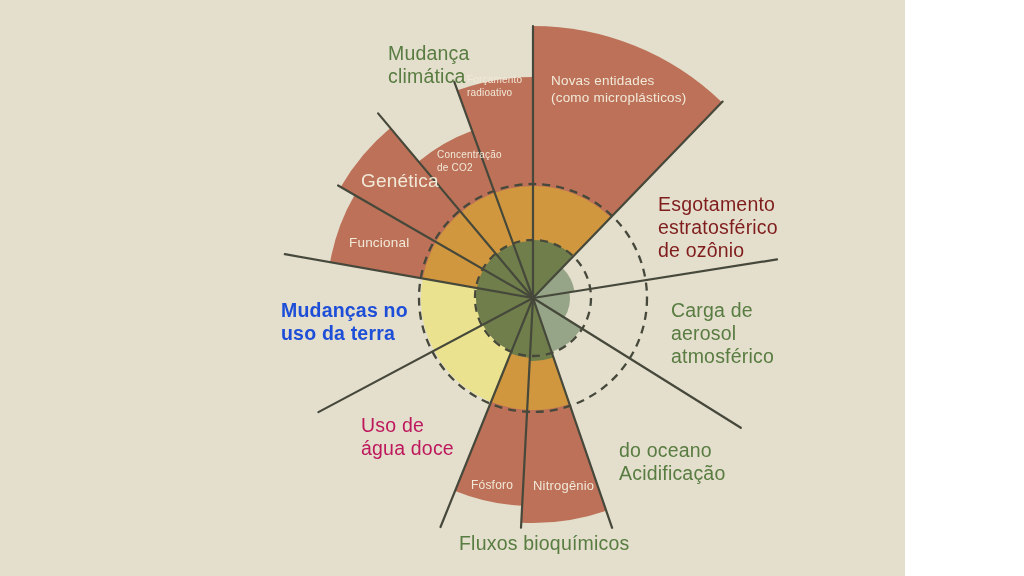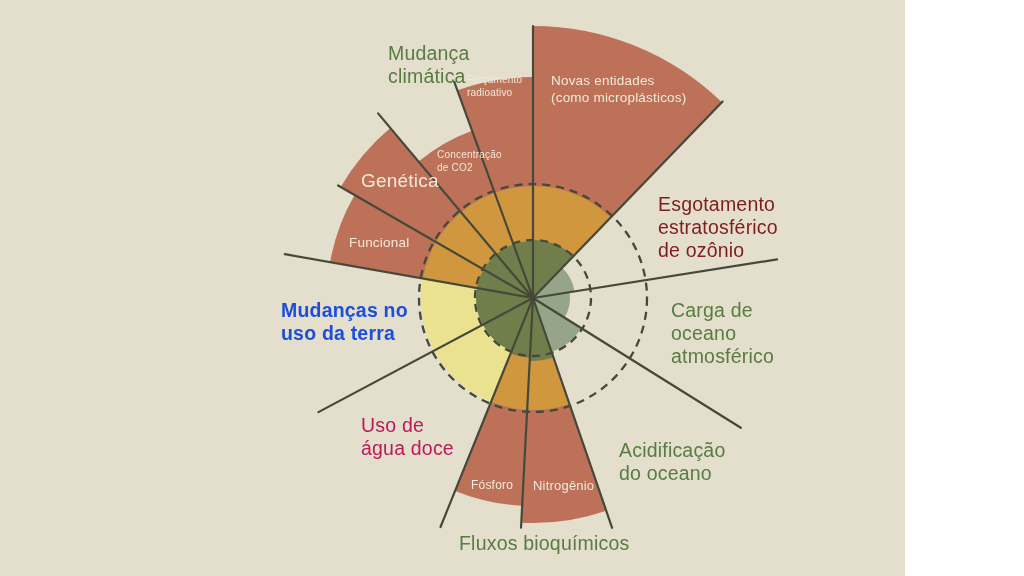--- a/index.html
+++ b/index.html
@@ -65,26 +65,26 @@
         <div>Mudança</div>
         <div>climática</div>
       </div>
       <div class="lbl green" style="left: 658px; top: 177px; color: #7f1d1d; margin-top: 16px;">
         <div>Esgotamento</div>
         <div>estratosférico</div>
         <div>de ozônio</div>
       </div>
       <div class="lbl green" style="left: 671px; top: 299px; color: rgb(88, 124, 65);">
         <div>Carga de</div>
-        <div>oceano</div>
+        <div>aerosol</div>
         <div>atmosférico</div>
       </div>
       <div class="lbl green" style="left: 619px; top: 439px; color: rgb(88, 124, 65);">
+        <div>do oceano</div>
         <div>Acidificação</div>
-        <div>do oceano</div>
       </div>
       <div class="lbl green" style="left: 459px; top: 532px; color: rgb(88, 124, 65);">
         <div>Fluxos bioquímicos</div>
       </div>
       <div class="lbl green" style="left: 361px; top: 414px; color: #be185d;">
         <div>Uso de</div>
         <div>água doce</div>
       </div>
       <div class="lbl green" style="left: 281px; top: 299px; color: #1d4ed8; font-weight: bold;">
         <div>Mudanças no</div>

